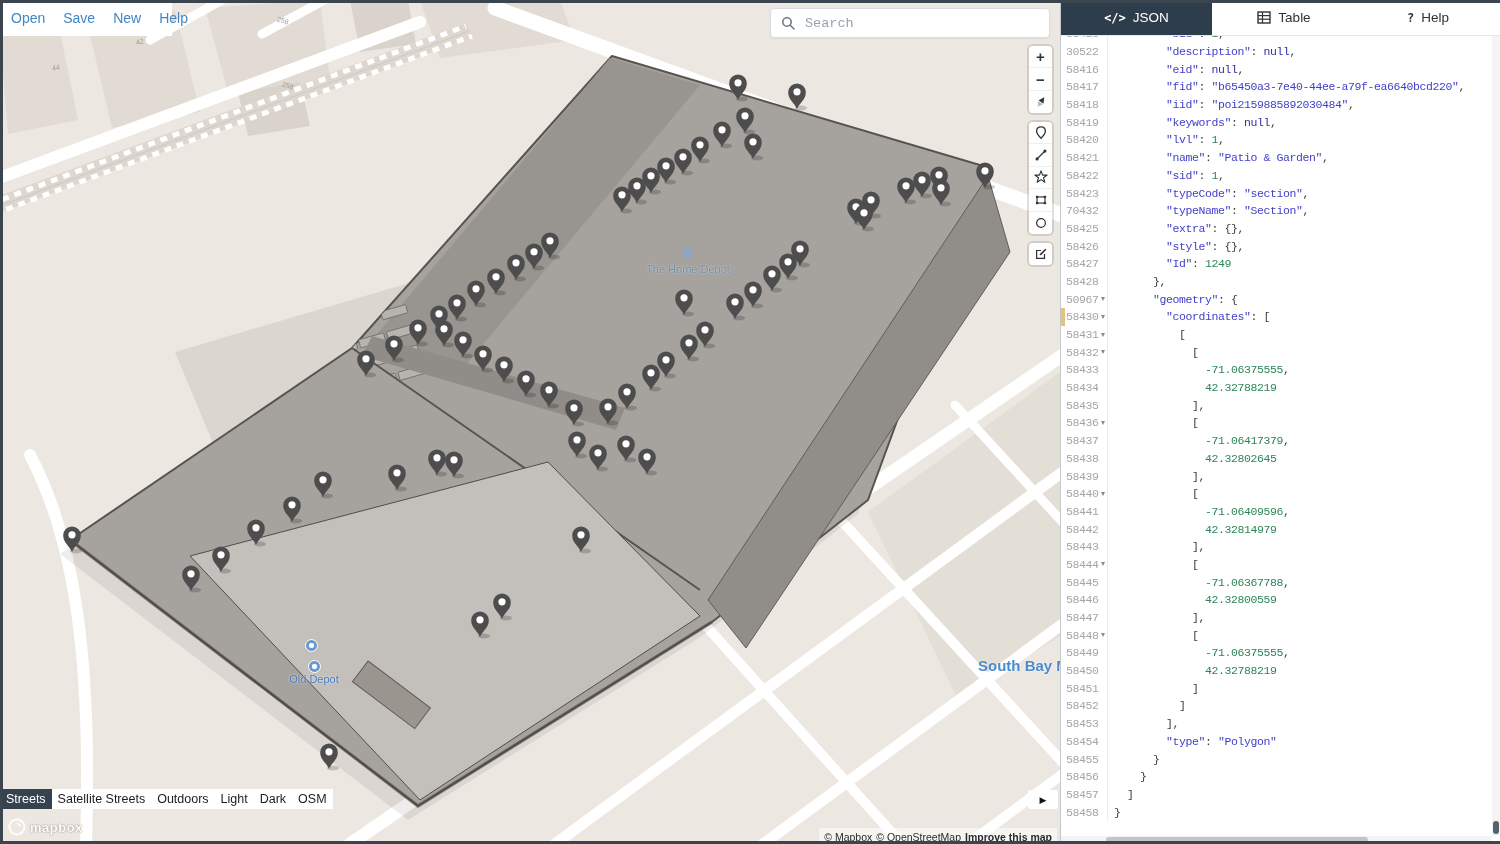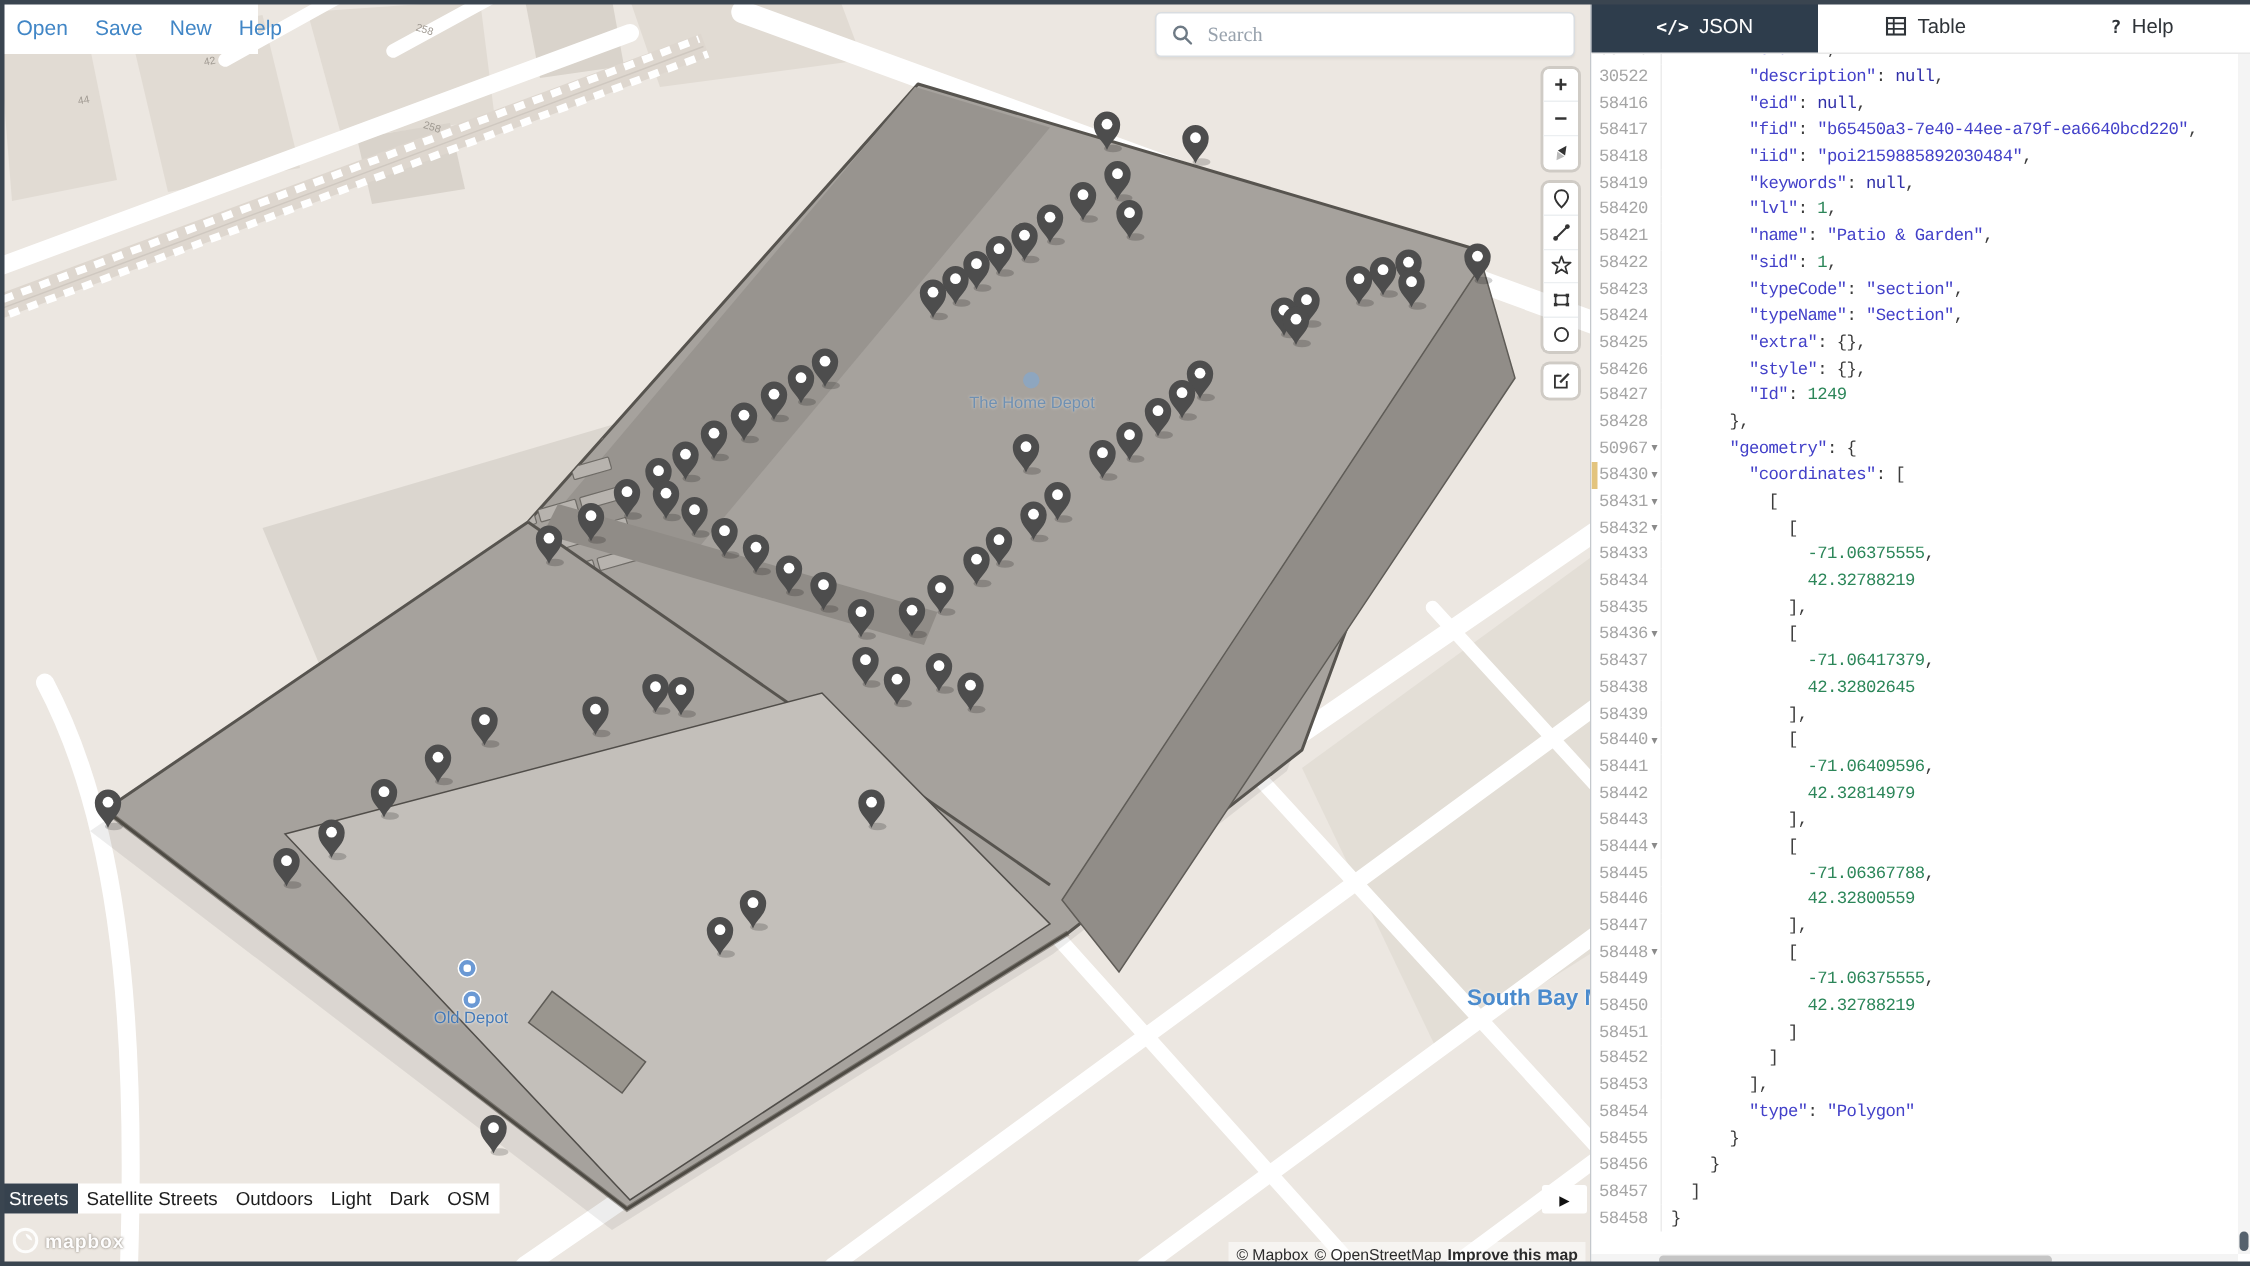--- a/index.html
+++ b/index.html
@@ -9,21 +9,21 @@
   #frame-top{left:0;top:0;width:1500px;height:3px;}
   #frame-left{left:0;top:0;width:3px;height:844px;}
   #frame-bottom{left:0;top:841px;width:1500px;height:3px;}
   
   #map-area{position:absolute;left:0;top:0;width:1060px;height:844px;overflow:hidden;}
   #map-svg{position:absolute;left:0;top:0;}
   #menu-bar{position:absolute;left:0;top:0;width:172px;height:36px;background:#fff;display:flex;align-items:center;gap:18px;padding-left:11px;box-sizing:border-box;z-index:5;}
   .menu-item{color:#4186c6;font-size:14px;cursor:pointer;}
   #search-box{position:absolute;left:770px;top:8px;width:280px;height:30px;background:#fff;border:1px solid #d9dde1;border-radius:4px;box-sizing:border-box;display:flex;align-items:center;z-index:5;box-shadow:0 1px 2px rgba(0,0,0,.06);}
   #search-box svg{margin:0 8px 0 10px;flex:none;}
-  #search-input{border:none;outline:none;flex:1;font-size:13.5px;color:#333;font-family:Liberation Serif, serif;background:transparent;}
+  #search-input{border:none;outline:none;flex:1;font-size:13.5px;color:#333;font-family:Liberation Mono, monospace;background:transparent;}
   #search-input::placeholder{color:#98a2ad;}
   .ctl-group{position:absolute;left:1029px;width:23px;background:#fff;border-radius:4px;box-shadow:0 0 0 2px rgba(0,0,0,.12);z-index:5;overflow:hidden;}
   .ctl-btn{width:23px;height:22.4px;display:flex;align-items:center;justify-content:center;cursor:pointer;border-bottom:1px solid #eceff1;box-sizing:border-box;color:#333;font-size:15px;font-weight:bold;background:#fff;}
   .ctl-btn:last-child{border-bottom:none;}
   #nav-controls{top:46px;}
   #draw-controls{top:122px;}
   #edit-control{top:243px;}
   #style-bar{position:absolute;left:0;top:789px;height:20px;display:flex;align-items:stretch;background:#fff;z-index:5;font-size:12.5px;}
   .style-item{display:flex;align-items:center;padding:0 6px;color:#1d1d1d;cursor:pointer;white-space:nowrap;}
   .style-item.active{background:#36424e;color:#fff;}
@@ -1147,21 +1147,21 @@
             <div class="code"><span style="color: rgb(60, 60, 60);">        </span><span style="color: rgb(67, 65, 201);">"sid"</span><span style="color: rgb(60, 60, 60);">:</span><span style="color: rgb(60, 60, 60);"> </span><span style="color: rgb(44, 134, 89);">1</span><span style="color: rgb(60, 60, 60);">,</span></div>
           </div>
           <div class="row">
             <div class="gut">
               <span class="num">58423</span>
             </div>
             <div class="code"><span style="color: rgb(60, 60, 60);">        </span><span style="color: rgb(67, 65, 201);">"typeCode"</span><span style="color: rgb(60, 60, 60);">:</span><span style="color: rgb(60, 60, 60);"> </span><span style="color: rgb(67, 65, 201);">"section"</span><span style="color: rgb(60, 60, 60);">,</span></div>
           </div>
           <div class="row">
             <div class="gut">
-              <span class="num">58424</span>
+              <span class="num">70432</span>
             </div>
             <div class="code"><span style="color: rgb(60, 60, 60);">        </span><span style="color: rgb(67, 65, 201);">"typeName"</span><span style="color: rgb(60, 60, 60);">:</span><span style="color: rgb(60, 60, 60);"> </span><span style="color: rgb(67, 65, 201);">"Section"</span><span style="color: rgb(60, 60, 60);">,</span></div>
           </div>
           <div class="row">
             <div class="gut">
               <span class="num">58425</span>
             </div>
             <div class="code"><span style="color: rgb(60, 60, 60);">        </span><span style="color: rgb(67, 65, 201);">"extra"</span><span style="color: rgb(60, 60, 60);">:</span><span style="color: rgb(60, 60, 60);"> {},</span></div>
           </div>
           <div class="row">

